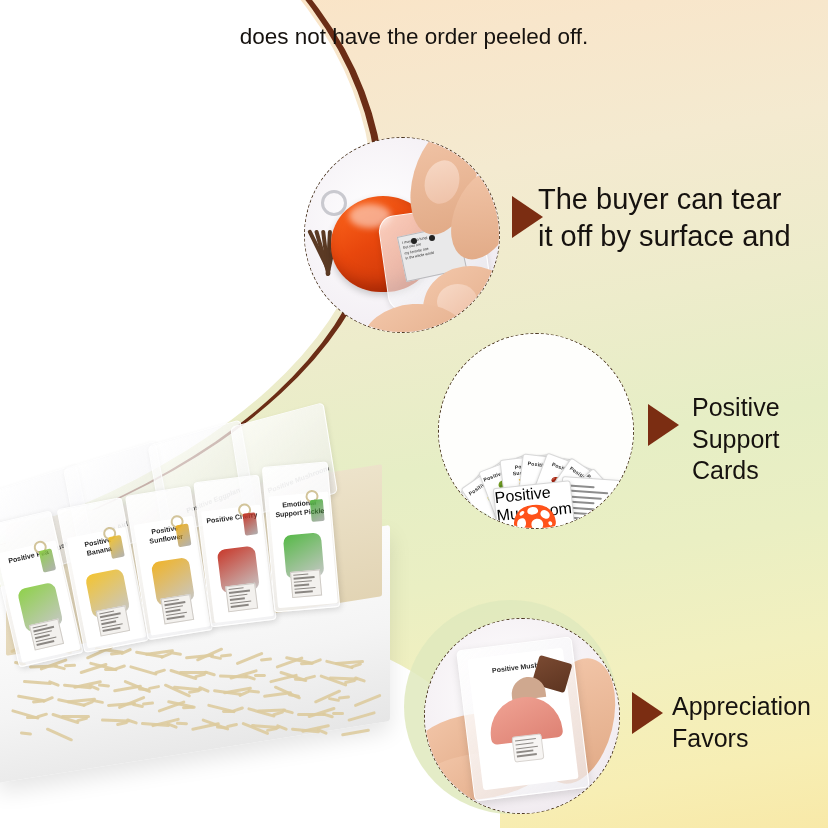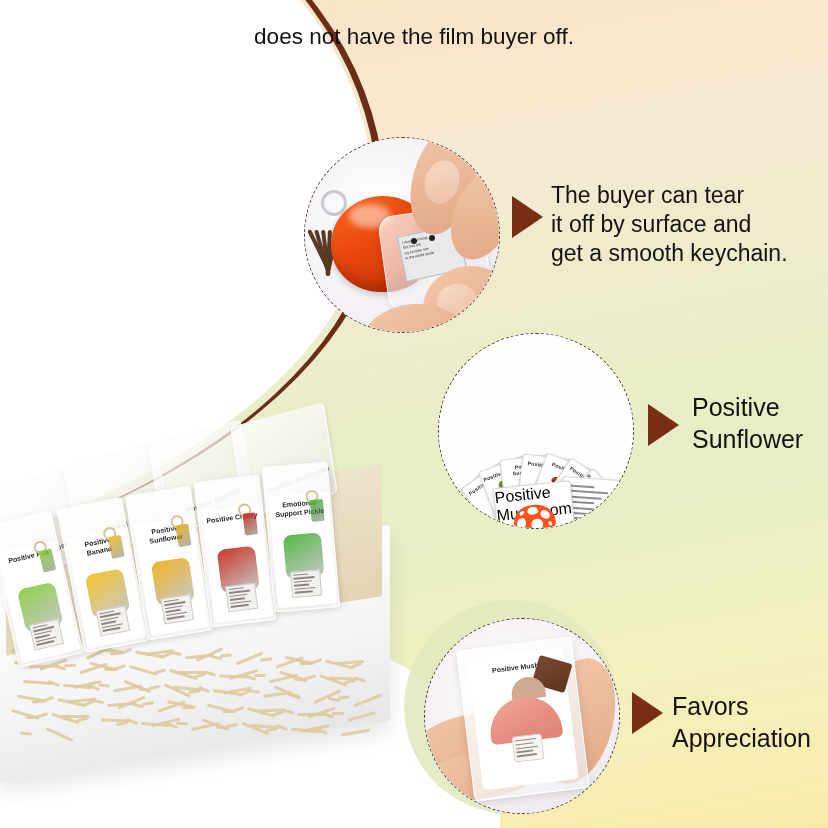--- a/index.html
+++ b/index.html
@@ -94,21 +94,21 @@
     border-top:21px solid transparent;
     border-bottom:21px solid transparent;
     border-left:31px solid #7b2d12;
   }
   #arrow-1{ left:512px; top:196px;}
   #arrow-2{ left:648px; top:404px;}
   #arrow-3{ left:632px; top:692px;}
 
   
   .callout{ position:absolute; color:#16120f; z-index:18; line-height:1.26;}
-  #callout-1{ left:551px; top:181px; font-size:23px;}
+  #callout-1{ left:538px; top:181px; font-size:29px;}
   #callout-2{ left:692px; top:392px; font-size:25px;}
   #callout-3{ left:672px; top:691px; font-size:25px;}
 
   
   .kc-scene{ position:absolute; inset:0; background:
       radial-gradient(circle at 38% 42%, #ffffff 0%, #f4f0f5 62%, #eae6ee 100%); }
   .kc-charm{
     position:absolute; left:26px; top:58px; width:104px; height:96px;
     border-radius:50% 50% 48% 48%;
     background:linear-gradient(150deg,#ff6a1e 0%,#e8470d 45%,#c23208 100%);
@@ -288,21 +288,21 @@
 </head>
 <body>
 
 <div id="bg-gradient"></div>
 <div id="bg-white-corner"></div>
 <div id="bg-arc"></div>
 <div id="bg-white-bottom"></div>
 
 <div id="header">
   <div id="subtitle">
-    <div>does not have the film buyer off.</div>
+    <div>does not have the order peeled off.</div>
   </div>
 </div>
 
 <div class="photo-circle" id="circle-keychain">
   <div class="kc-scene">
     <div class="kc-ring"></div>
     <div class="kc-tassel">
       <i style="left:0px;  transform:rotate(-26deg);"></i>
       <i style="left:7px;  transform:rotate(-16deg);"></i>
       <i style="left:14px; transform:rotate(-7deg);"></i>
@@ -327,21 +327,20 @@
     <div class="finger" style="left:118px; top:128px;  width:92px; height:82px;  transform:rotate(-8deg);"></div>
     <div class="nail" style="left:132px; top:146px;  width:40px; height:34px;  transform:rotate(-8deg);"></div>
     <div class="finger" style="left:58px;  top:166px;  width:104px;height:70px;  transform:rotate(-4deg);"></div>
   </div>
 </div>
 
 <div class="arrow" id="arrow-1"></div>
 <div class="callout" id="callout-1">
   <div>The buyer can tear</div>
   <div>it off by surface and</div>
-  <div>get a smooth keychain.</div>
 </div>
 
 <div class="photo-circle" id="circle-cards">
   <div class="cards-scene" id="cards-scene">
       <div class="gcard" style="transform: rotate(-62deg); z-index: 10;">
         <div class="cname">Positive Mushroom</div>
         <div class="cart">🍄</div>
       </div>
       <div class="gcard" style="transform: rotate(-48.2222deg); z-index: 11;">
         <div class="cname">Positive Pickle</div>
@@ -393,21 +392,22 @@
         <div class="ln" style="width:62%"></div>
         <div class="ln" style="width:91%"></div>
         <div class="ln" style="width:78%"></div>
       </div>
     </div>
 </div>
 
 <div class="arrow" id="arrow-2"></div>
 <div class="callout" id="callout-2">
   <div>Positive</div>
-  <div>Sunflower</div>
+  <div>Support</div>
+  <div>Cards</div>
 </div>
 
 <div class="green-halo" id="halo-favor"></div>
 <div class="photo-circle" id="circle-favor">
   <div class="fav-scene">
     <div class="finger" style="left:-16px; top:96px; width:120px;height:62px; transform:rotate(-12deg);"></div>
     <div class="finger" style="left:-8px;  top:134px; width:126px;height:46px; transform:rotate(-8deg);"></div>
     <div class="finger" style="left:116px; top:38px;  width:72px; height:128px;transform:rotate(14deg);"></div>
     <div class="poly"></div>
     <div class="poly-card"></div>
@@ -420,22 +420,22 @@
         <div class="ln" style="width:76%"></div>
       <div class="ln" style="width:92%"></div>
         <div class="ln" style="width:70%"></div>
       <div class="ln" style="width:84%"></div>
     </div>
   </div>
 </div>
 
 <div class="arrow" id="arrow-3"></div>
 <div class="callout" id="callout-3">
+  <div>Appreciation</div>
   <div>Favors</div>
-  <div>Appreciation</div>
 </div>
 
 <div id="box-area">
   <div id="box-body"></div>
   <div id="box-inner"></div>
   <div id="shreds">
       <div class="shred" style="left: 24px; top: 250px; width: 12px; transform: rotate(-25deg);"></div>
       <div class="shred" style="left: 77px; top: 287px; width: 29px; transform: rotate(6deg);"></div>
       <div class="shred" style="left: 130px; top: 324px; width: 12px; transform: rotate(-13deg);"></div>
       <div class="shred" style="left: 183px; top: 275px; width: 29px; transform: rotate(18deg);"></div>

